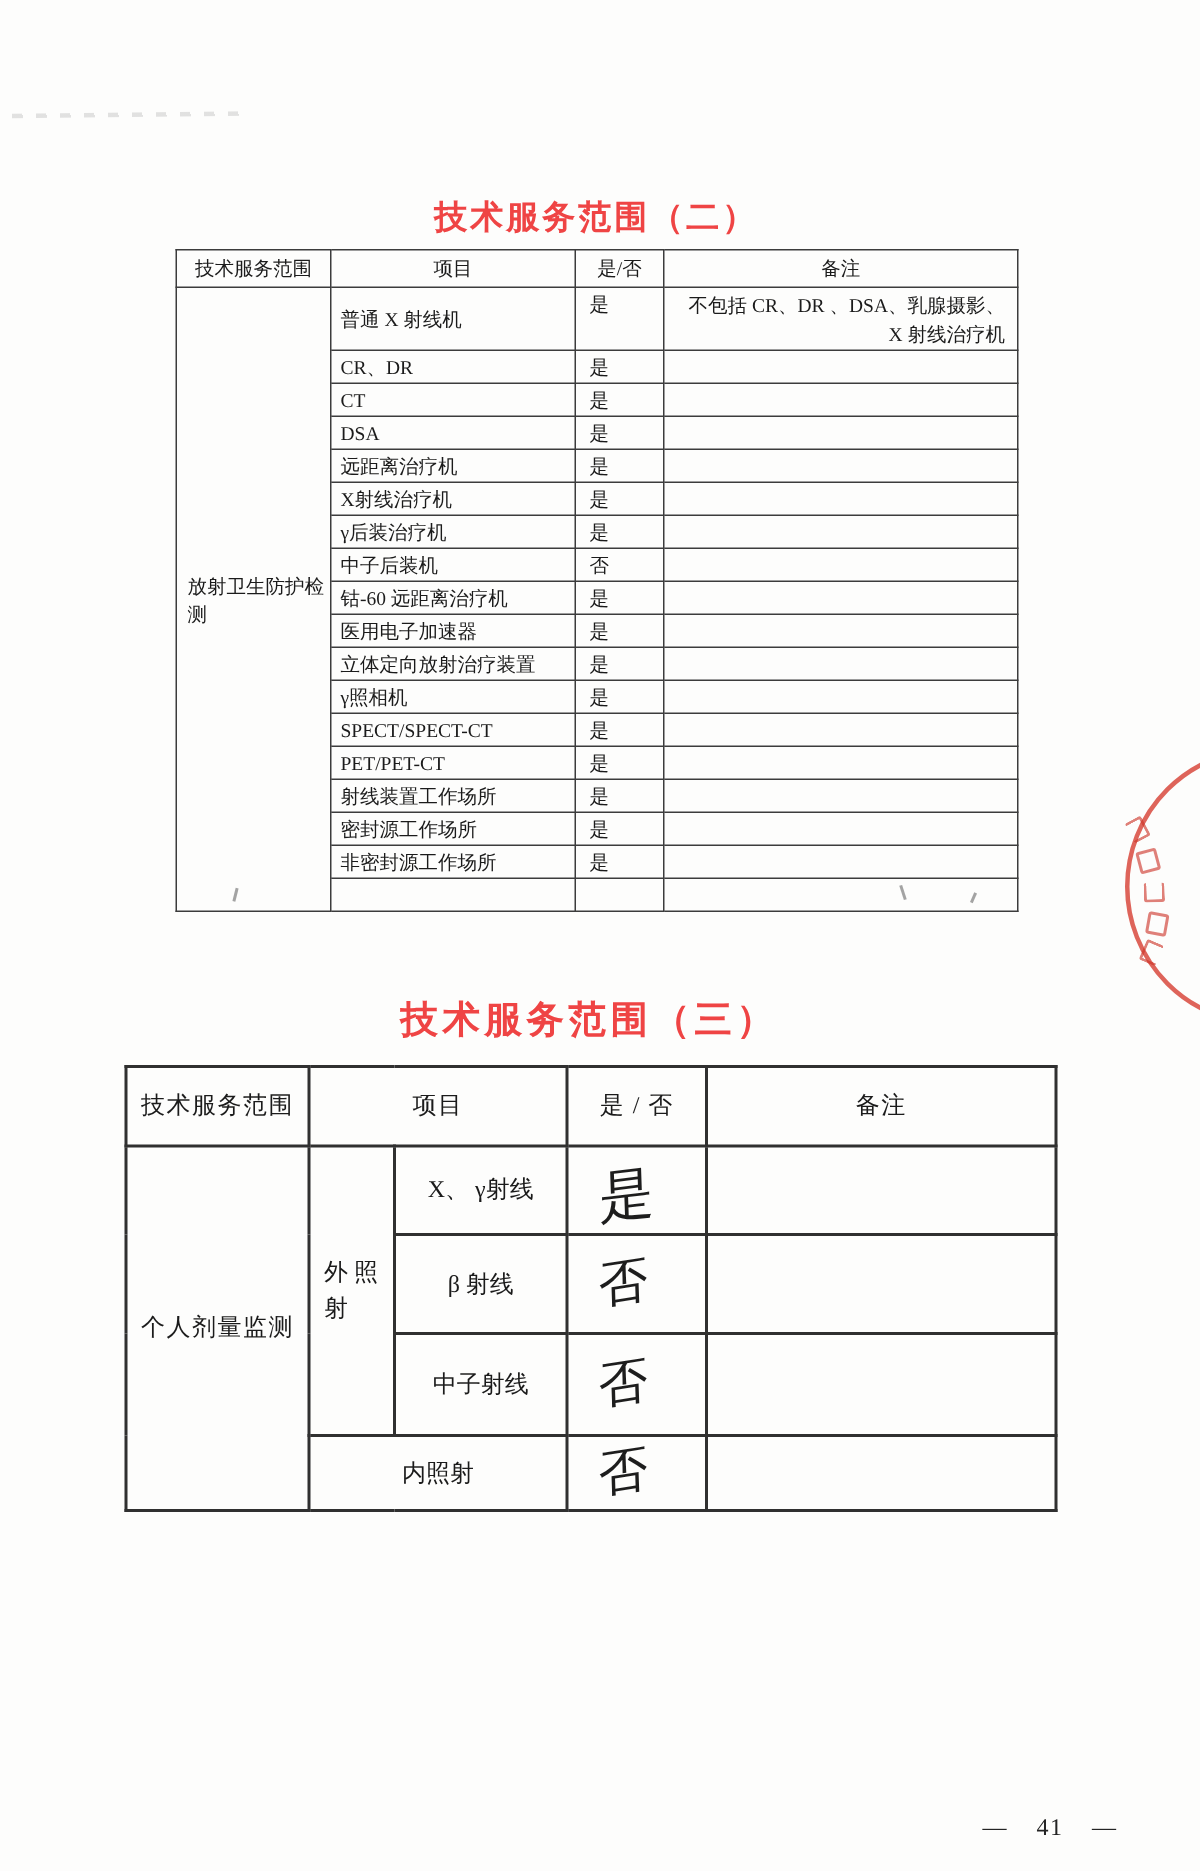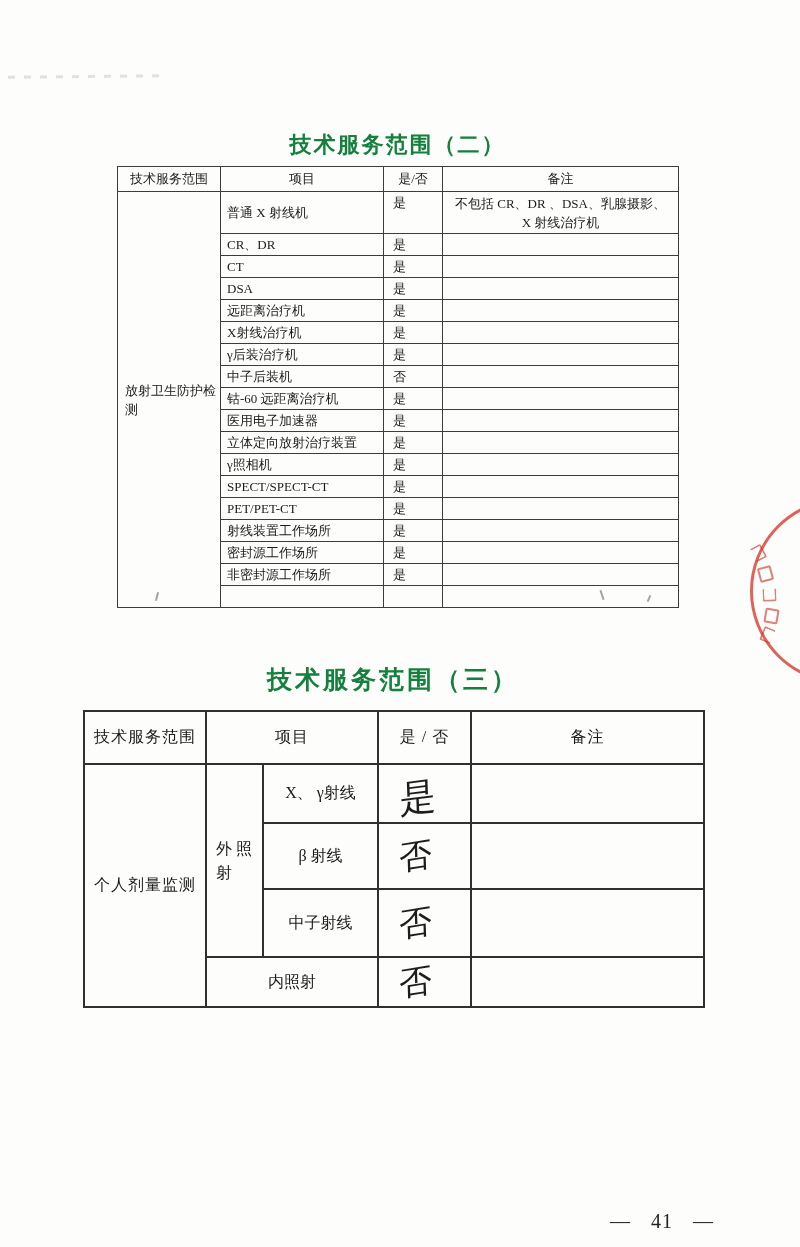--- a/index.html
+++ b/index.html
@@ -21,36 +21,36 @@
   }
   .speck { background: rgba(90,90,90,.55); width: 2px; }
   .speck1 { left: 156px; top: 592px; height: 9px; transform: rotate(14deg); }
   .speck2 { left: 601px; top: 590px; height: 10px; transform: rotate(-18deg); }
   .speck3 { left: 648px; top: 595px; height: 7px; transform: rotate(24deg); }
 
   
   .doc-title {
     text-align: center;
     font-family: Liberation Mono, monospace;
-    color: #15803d;
+    color: #ef4444;
   }
   .title-2 { left: 117px; top: 130px; width: 561px; font-size: 22px; font-weight: 700; letter-spacing: 2px; }
   .title-3 { left: 83px;  top: 663px; width: 620px; font-size: 25px; font-weight: 600; letter-spacing: 3px; }
 
   
   table { border-collapse: collapse; table-layout: fixed; }
   td, th { overflow: hidden; }
 
   .tbl2 { left: 117px; top: 166px; width: 561px; }
   .tbl2 table { width: 561px; font-size: 13px; }
   .tbl2 td, .tbl2 th { border: 1px solid #3c3c3c; padding: 0 6px; font-weight: normal; }
   .tbl2 th { text-align: center; padding: 3px 4px; }
   .tbl2 .item  { text-align: left; }
   .tbl2 .yesno { text-align: left; padding-left: 9px; }
-  .tbl2 .remark{ text-align: center; line-height: 19px; padding: 1px 8px; }
+  .tbl2 .remark{ text-align: right; line-height: 19px; padding: 1px 8px; }
   .tbl2 .scope {
     vertical-align: middle; text-align: left;
     padding: 0 4px 0 7px; line-height: 19px; word-break: break-all;
   }
   .tbl2 tr.rshort td { height: 19px; }
 
   .tbl3 { left: 83px; top: 710px; width: 620px; }
   .tbl3 table { width: 620px; font-size: 16px; }
   .tbl3 td, .tbl3 th { border: 2px solid #303030; font-weight: normal; }
   .tbl3 th { text-align: center; letter-spacing: 1px; }
@@ -83,21 +83,21 @@
   }
   .sm1 { left: 751px; top: 547px; transform: rotate(62deg); border-bottom: none; }
   .sm2 { left: 758px; top: 567px; transform: rotate(75deg); }
   .sm3 { left: 763px; top: 588px; transform: rotate(88deg); border-left: none; }
   .sm4 { left: 764px; top: 609px; transform: rotate(100deg); }
   .sm5 { left: 760px; top: 629px; transform: rotate(113deg); border-top: none; }
 
   
   .page-num {
     left: 610px; top: 1210px; width: 180px;
-    text-align: left; font-size: 20px; color: #242424;
+    text-align: center; font-size: 16px; color: #242424;
     word-spacing: 14px; letter-spacing: 1px;
   }
 </style>
 </head>
 <body>
 
 <div class="abs scratch"></div>
 <div class="abs speck speck1"></div>
 <div class="abs speck speck2"></div>
 <div class="abs speck speck3"></div>

